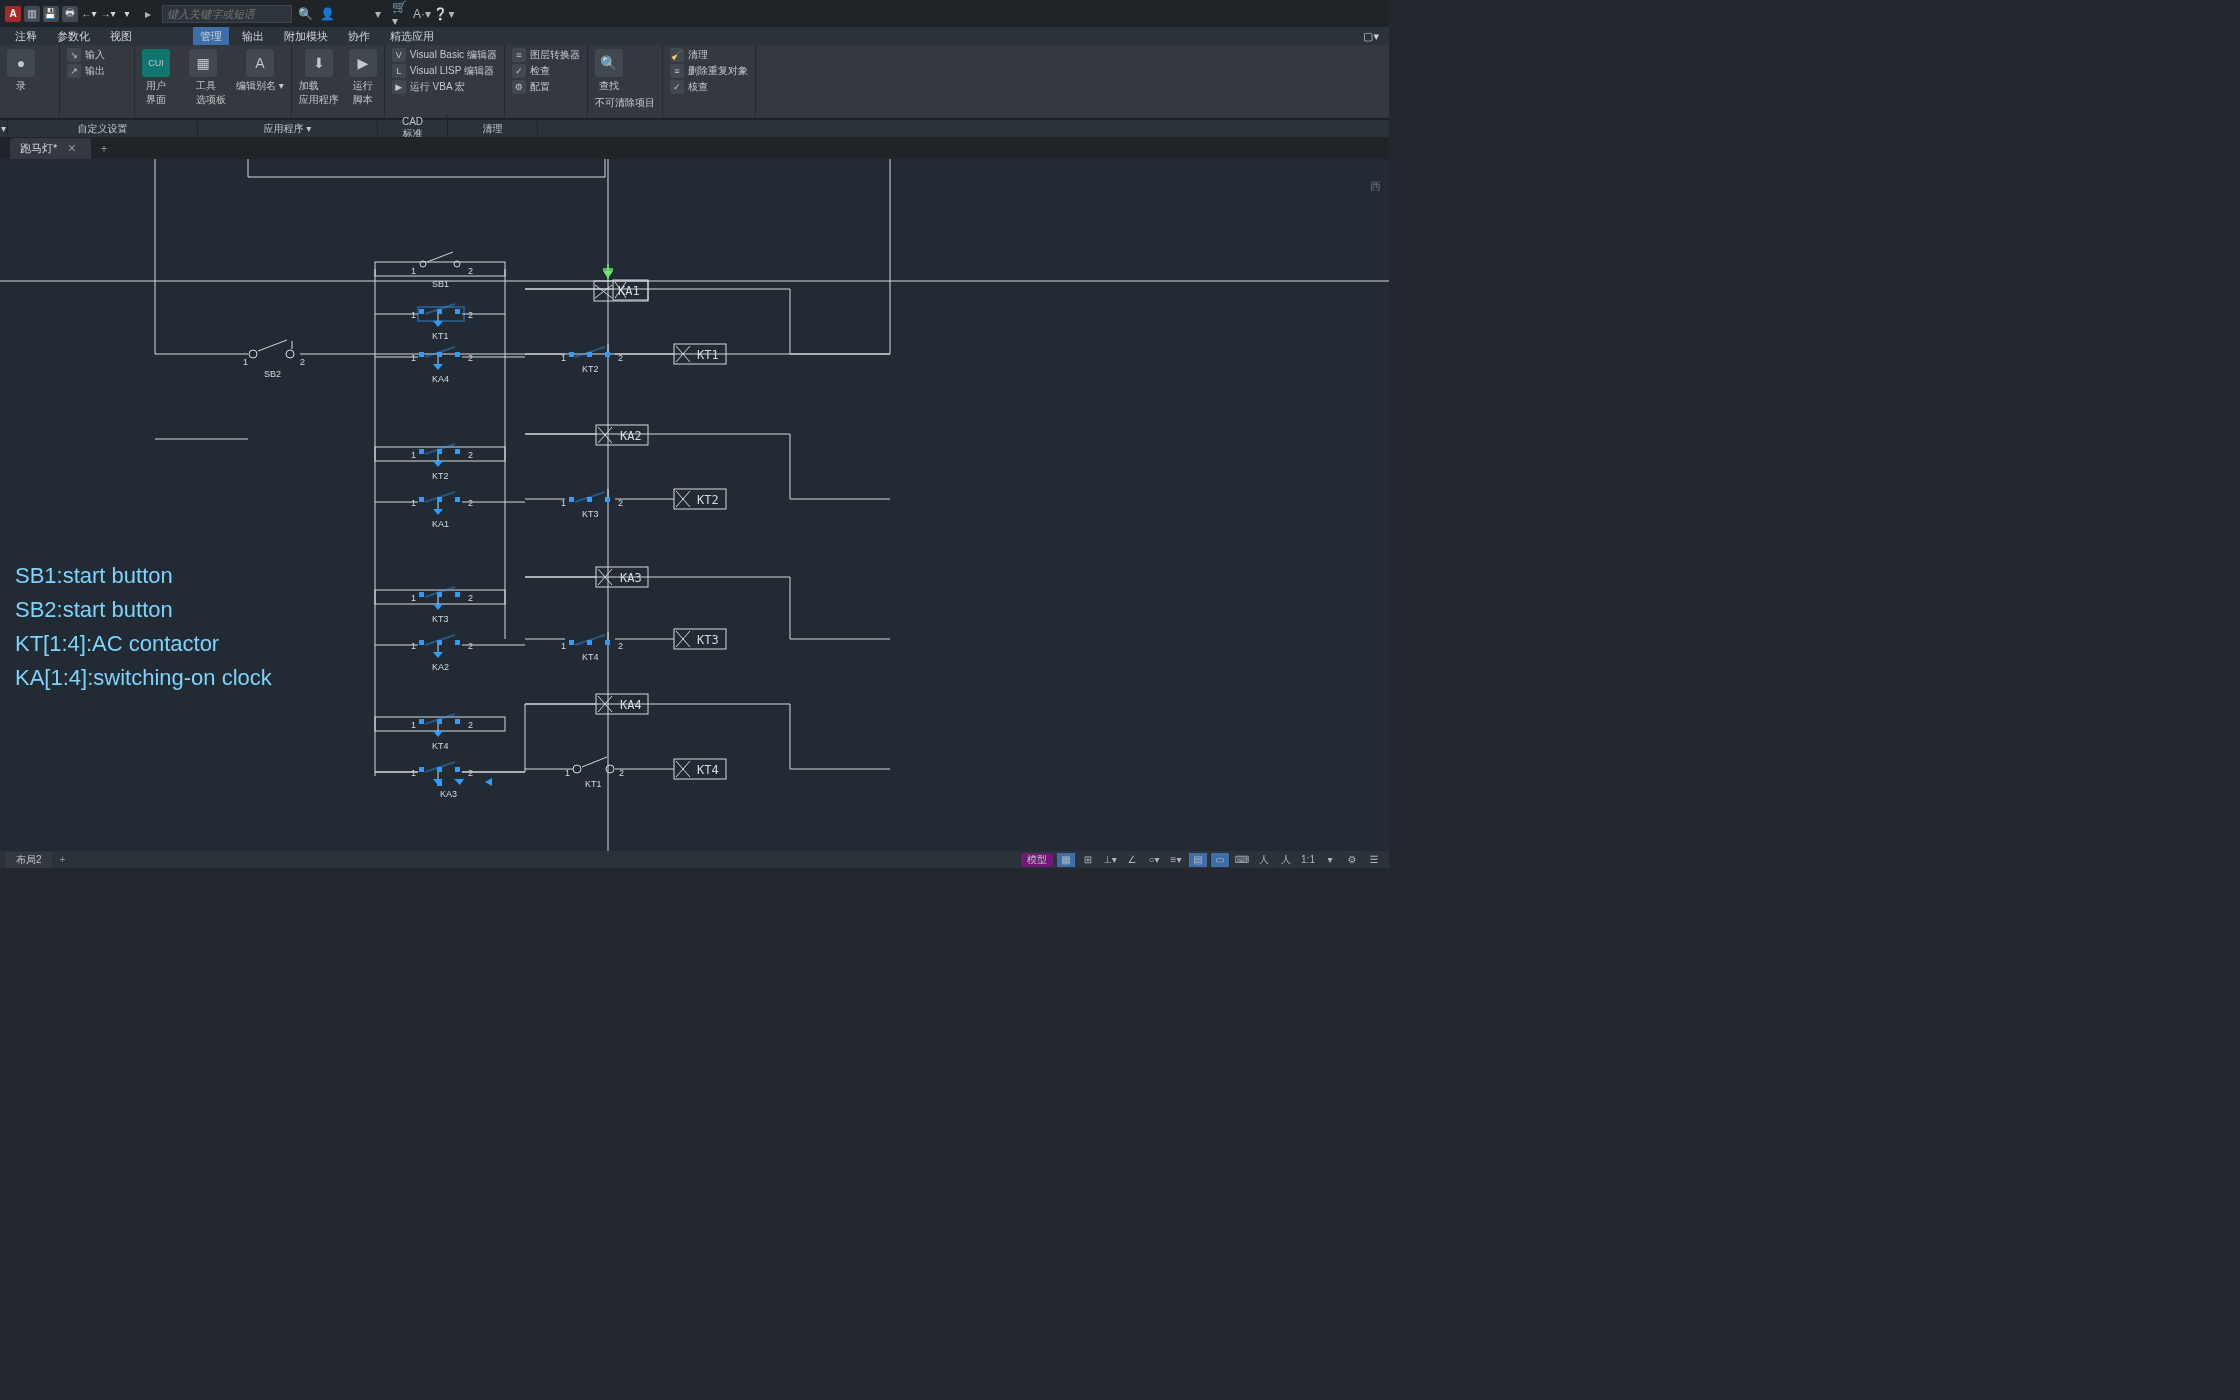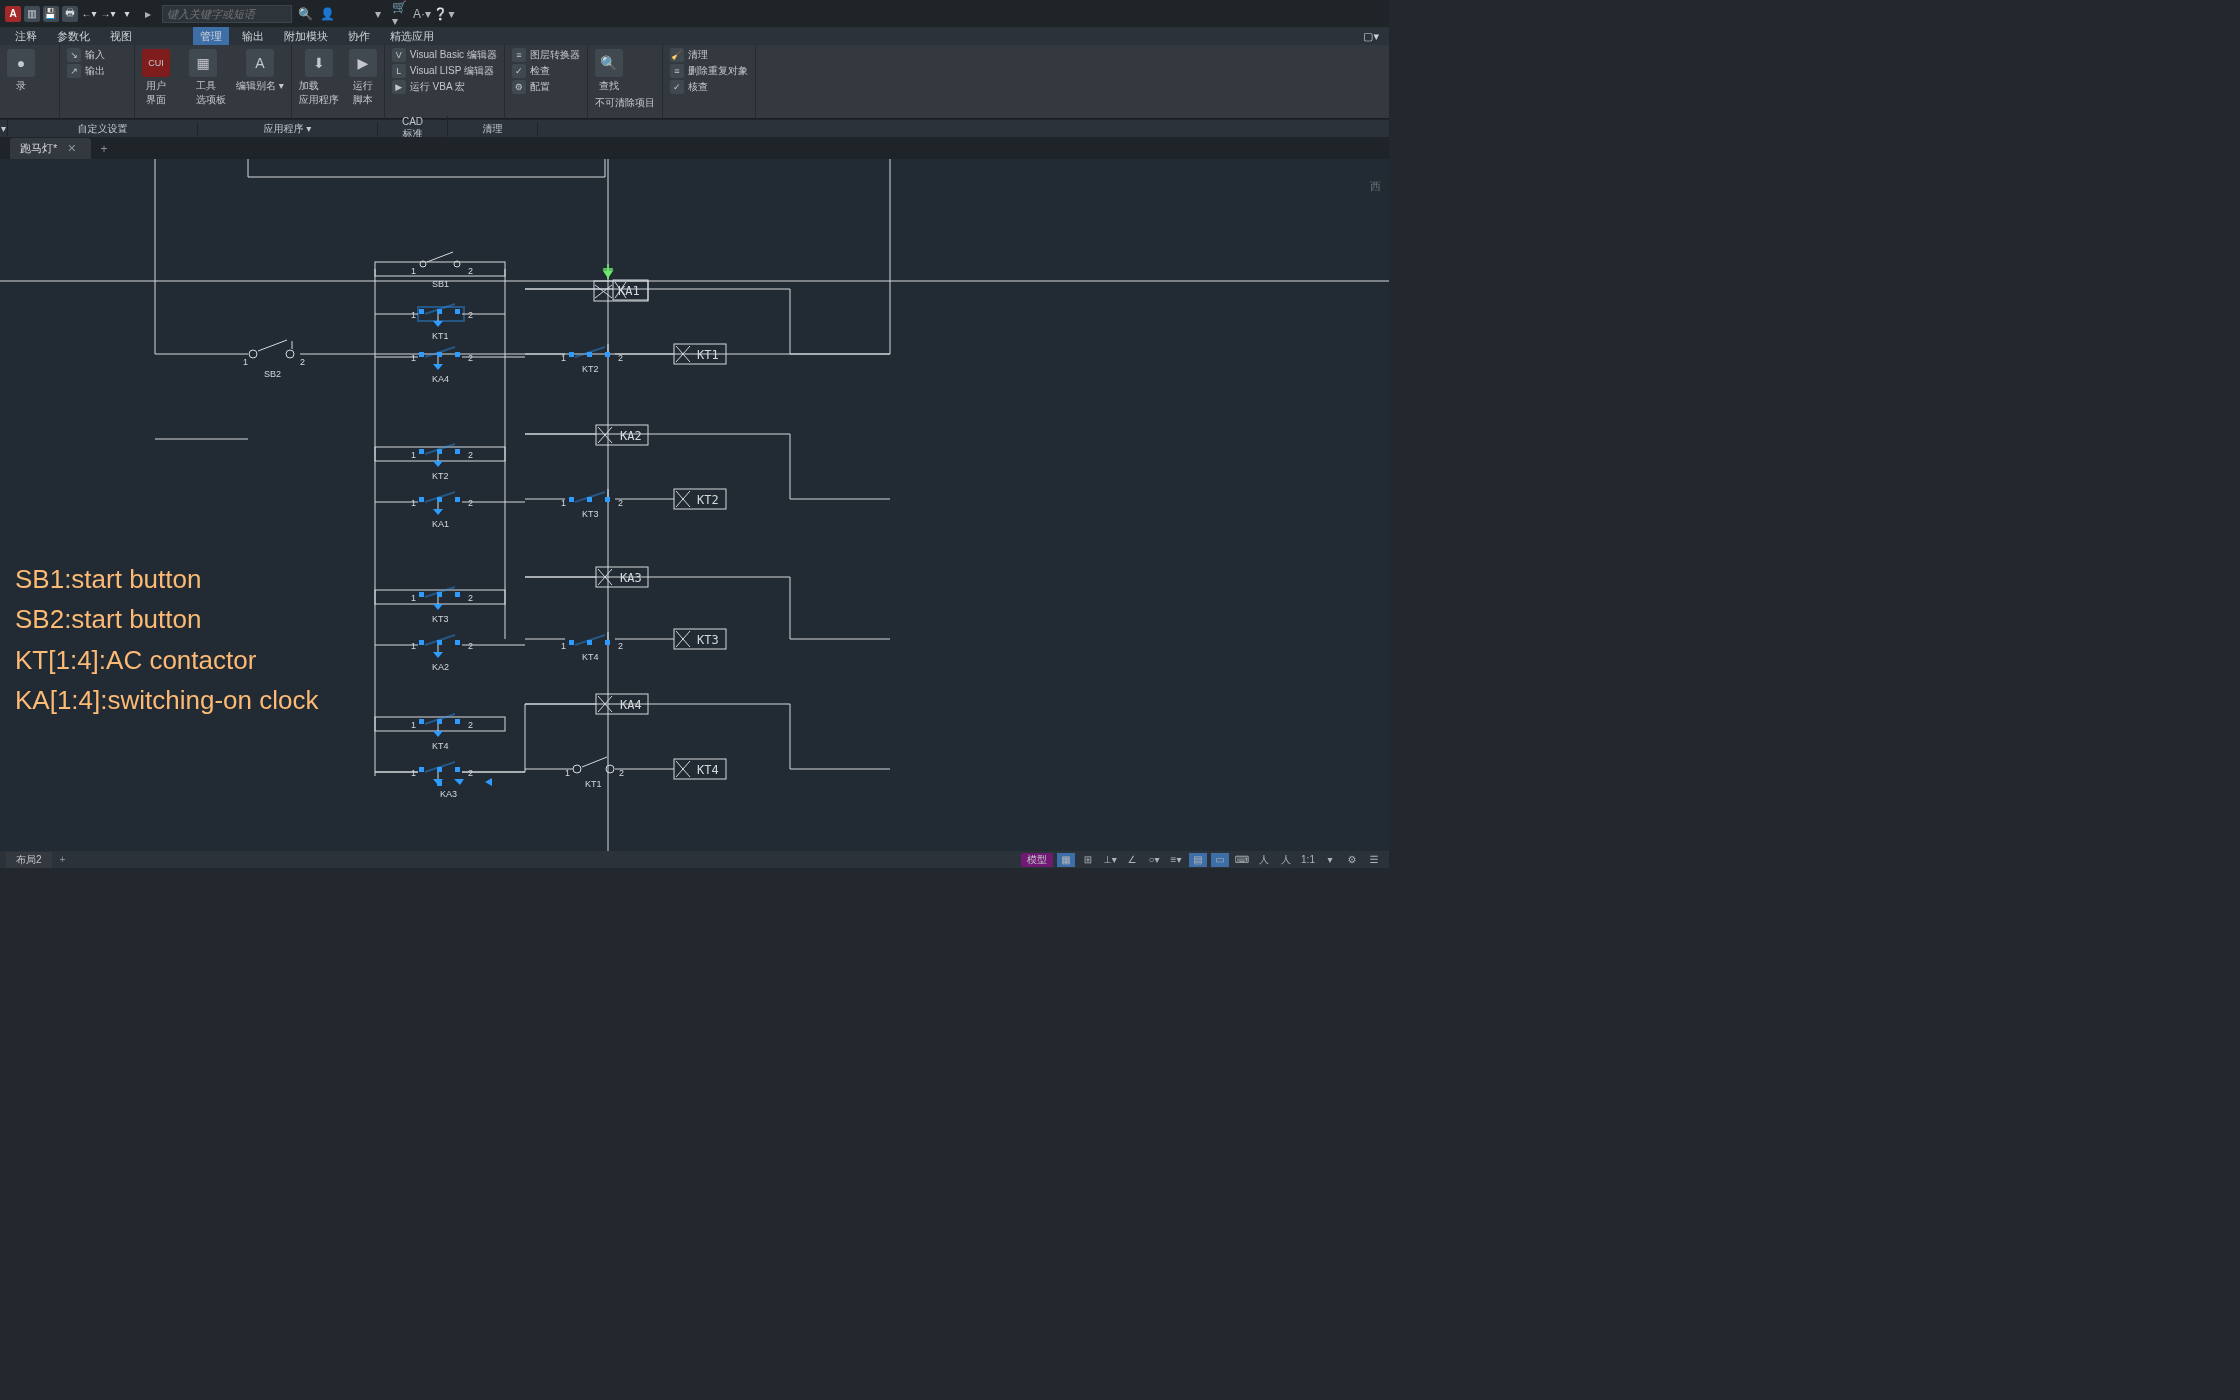--- a/index.html
+++ b/index.html
@@ -35,21 +35,21 @@
 .canvas { flex: 1; background: #222a33; position: relative; overflow: hidden; }
 .canvas svg { position: absolute; top: 0; left: 0; }
 .wire { stroke: #d5d9dd; stroke-width: 1; fill: none; }
 .comp-box { stroke: #d5d9dd; stroke-width: 1; fill: none; }
 .comp-txt { fill: #d5d9dd; font-size: 12px; font-family: monospace; }
 .comp-txt-sm { fill: #d5d9dd; font-size: 9px; font-family: Arial; }
 .sel-grip { fill: #2e9cff; }
 .sel-border { stroke: #d5d9dd; stroke-width: 1; fill: none; }
 .sel-highlight { stroke: rgba(46,156,255,0.4); stroke-width:2; }
 
-.legend { position: absolute; left: 15px; top: 400px; font-family: "Courier New", monospace; font-size: 26px; color: #fdba74; line-height: 1.55; }
+.legend { position: absolute; left: 15px; top: 400px; font-family: "Courier New", monospace; font-size: 22px; color: #7dd3fc; line-height: 1.55; }
 
 .navcube { position: absolute; right: 8px; top: 20px; color: #6a7078; font-size: 11px; text-align: center; }
 
 .layouttabs { height: 17px; background: #2b3239; display: flex; align-items: center; padding-left: 6px; font-size: 10px; color: #c4c8cc; }
 .lytab { padding: 1px 10px; background: #33393f; }
 .lyplus { padding: 1px 8px; color: #8a9098; }
 .statusright { margin-left: auto; display: flex; align-items: center; gap: 4px; padding-right: 6px; }
 .sico { width: 18px; height: 14px; display: flex; align-items: center; justify-content: center; color: #b0b4b8; font-size: 10px; }
 .sico.on { background: #3e6ea8; }
 .sbtn { background: #701a75; padding: 0 6px; border-radius: 2px; }
@@ -110,21 +110,21 @@
         <span>输入</span>
       </div>
     <div class="ritem-h">
         <span class="rsmico">↗</span>
         <span>输出</span>
       </div>
   </div>
   <div class="rpanel">
     <div class="rcol">
       <div class="ritem">
-          <span class="rbigico" style="background:#7f1d1d;font-size:9px;">CUI</span>
+          <span class="rbigico" style="background:#0f766e;font-size:9px;">CUI</span>
           <span style="white-space:pre;">用户
 界面</span>
         </div>
       <div class="ritem">
           <span class="rbigico">▦</span>
           <span style="white-space:pre;margin-left:16px;">工具
 选项板</span>
         </div>
       <div class="ritem">
           <span class="rbigico">A</span>

